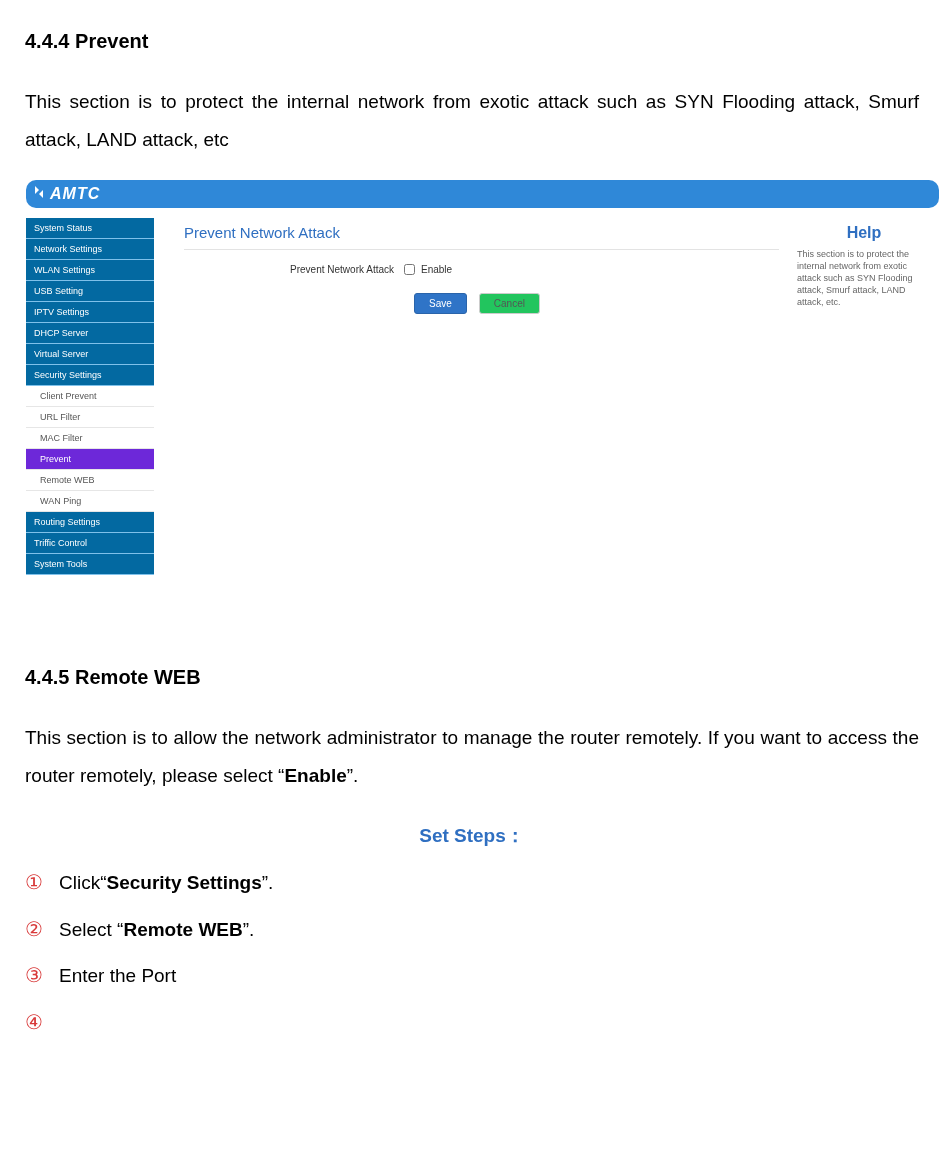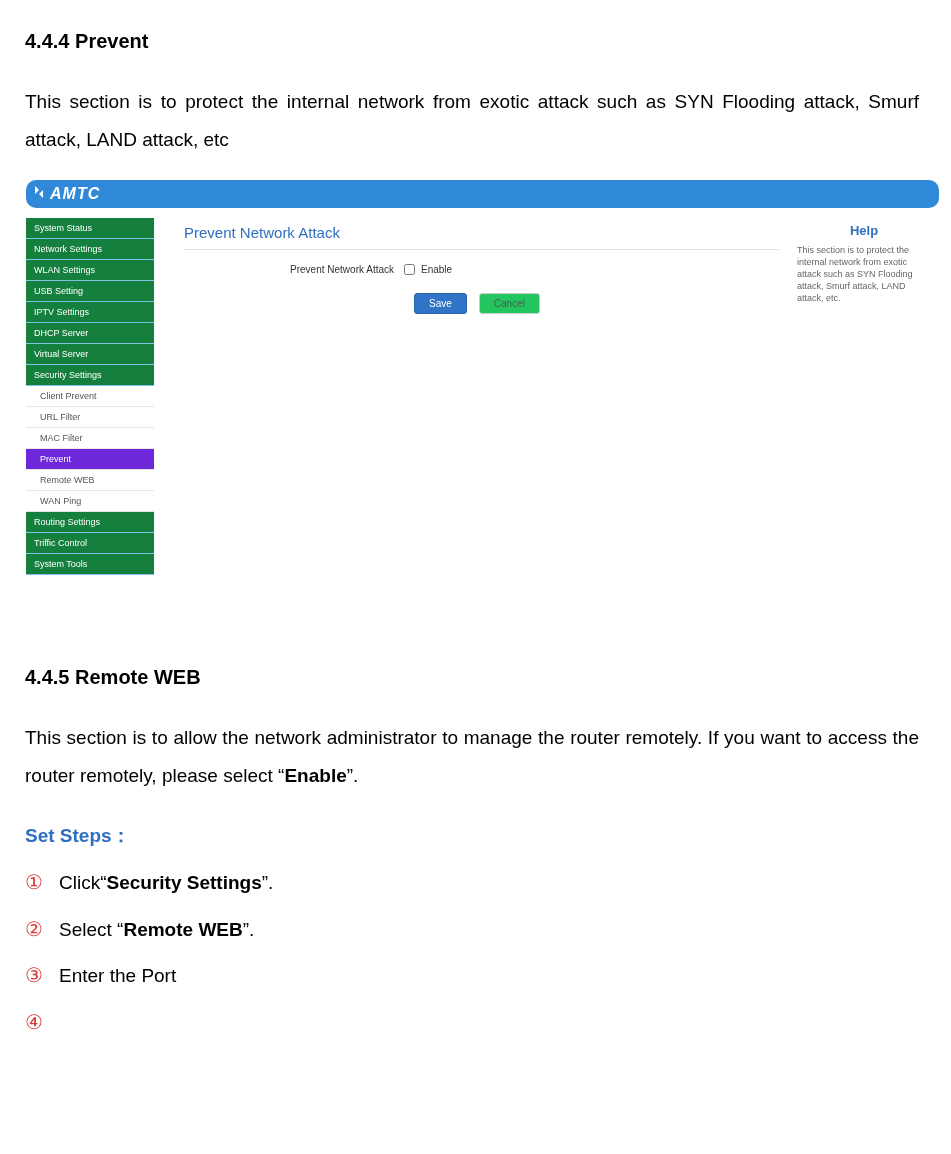--- a/index.html
+++ b/index.html
@@ -51,21 +51,21 @@
     align-items: flex-start;
     background: #fff;
     padding-top: 10px;
   }
   .sidebar {
     width: 128px;
     font-size: 9px;
     color: #fff;
   }
   .sidebar .nav-item {
-    background: #15803d;
+    background: #0369a1;
     border-bottom: 1px solid #7fc1ea;
     padding: 5px 8px;
     color: #ffffff;
   }
   .sidebar .sub-item {
     background: #ffffff;
     color: #555;
     border-bottom: 1px solid #e6e6e6;
     padding: 5px 8px 5px 14px;
   }
@@ -116,29 +116,30 @@
     width: 150px;
     font-size: 9px;
     color: #666;
     padding: 4px 8px 0 8px;
     line-height: 1.35;
   }
   .help .help-title {
     color: #2f6fc1;
     font-weight: bold;
     text-align: center;
-    font-size: 13px;
+    font-size: 16px;
     margin-bottom: 4px;
   }
   .section-gap { height: 40px; }
   .set-steps-heading {
     color: #2f6fc1;
     font-weight: bold;
     font-size: 19px;
     margin: 28px 0 18px 0;
+    text-align: center;
   }
   .step-list { list-style: none; }
   .step-list li {
     display: flex;
     align-items: baseline;
     font-size: 19px;
     line-height: 1.5;
     margin-bottom: 16px;
   }
   .step-num {

